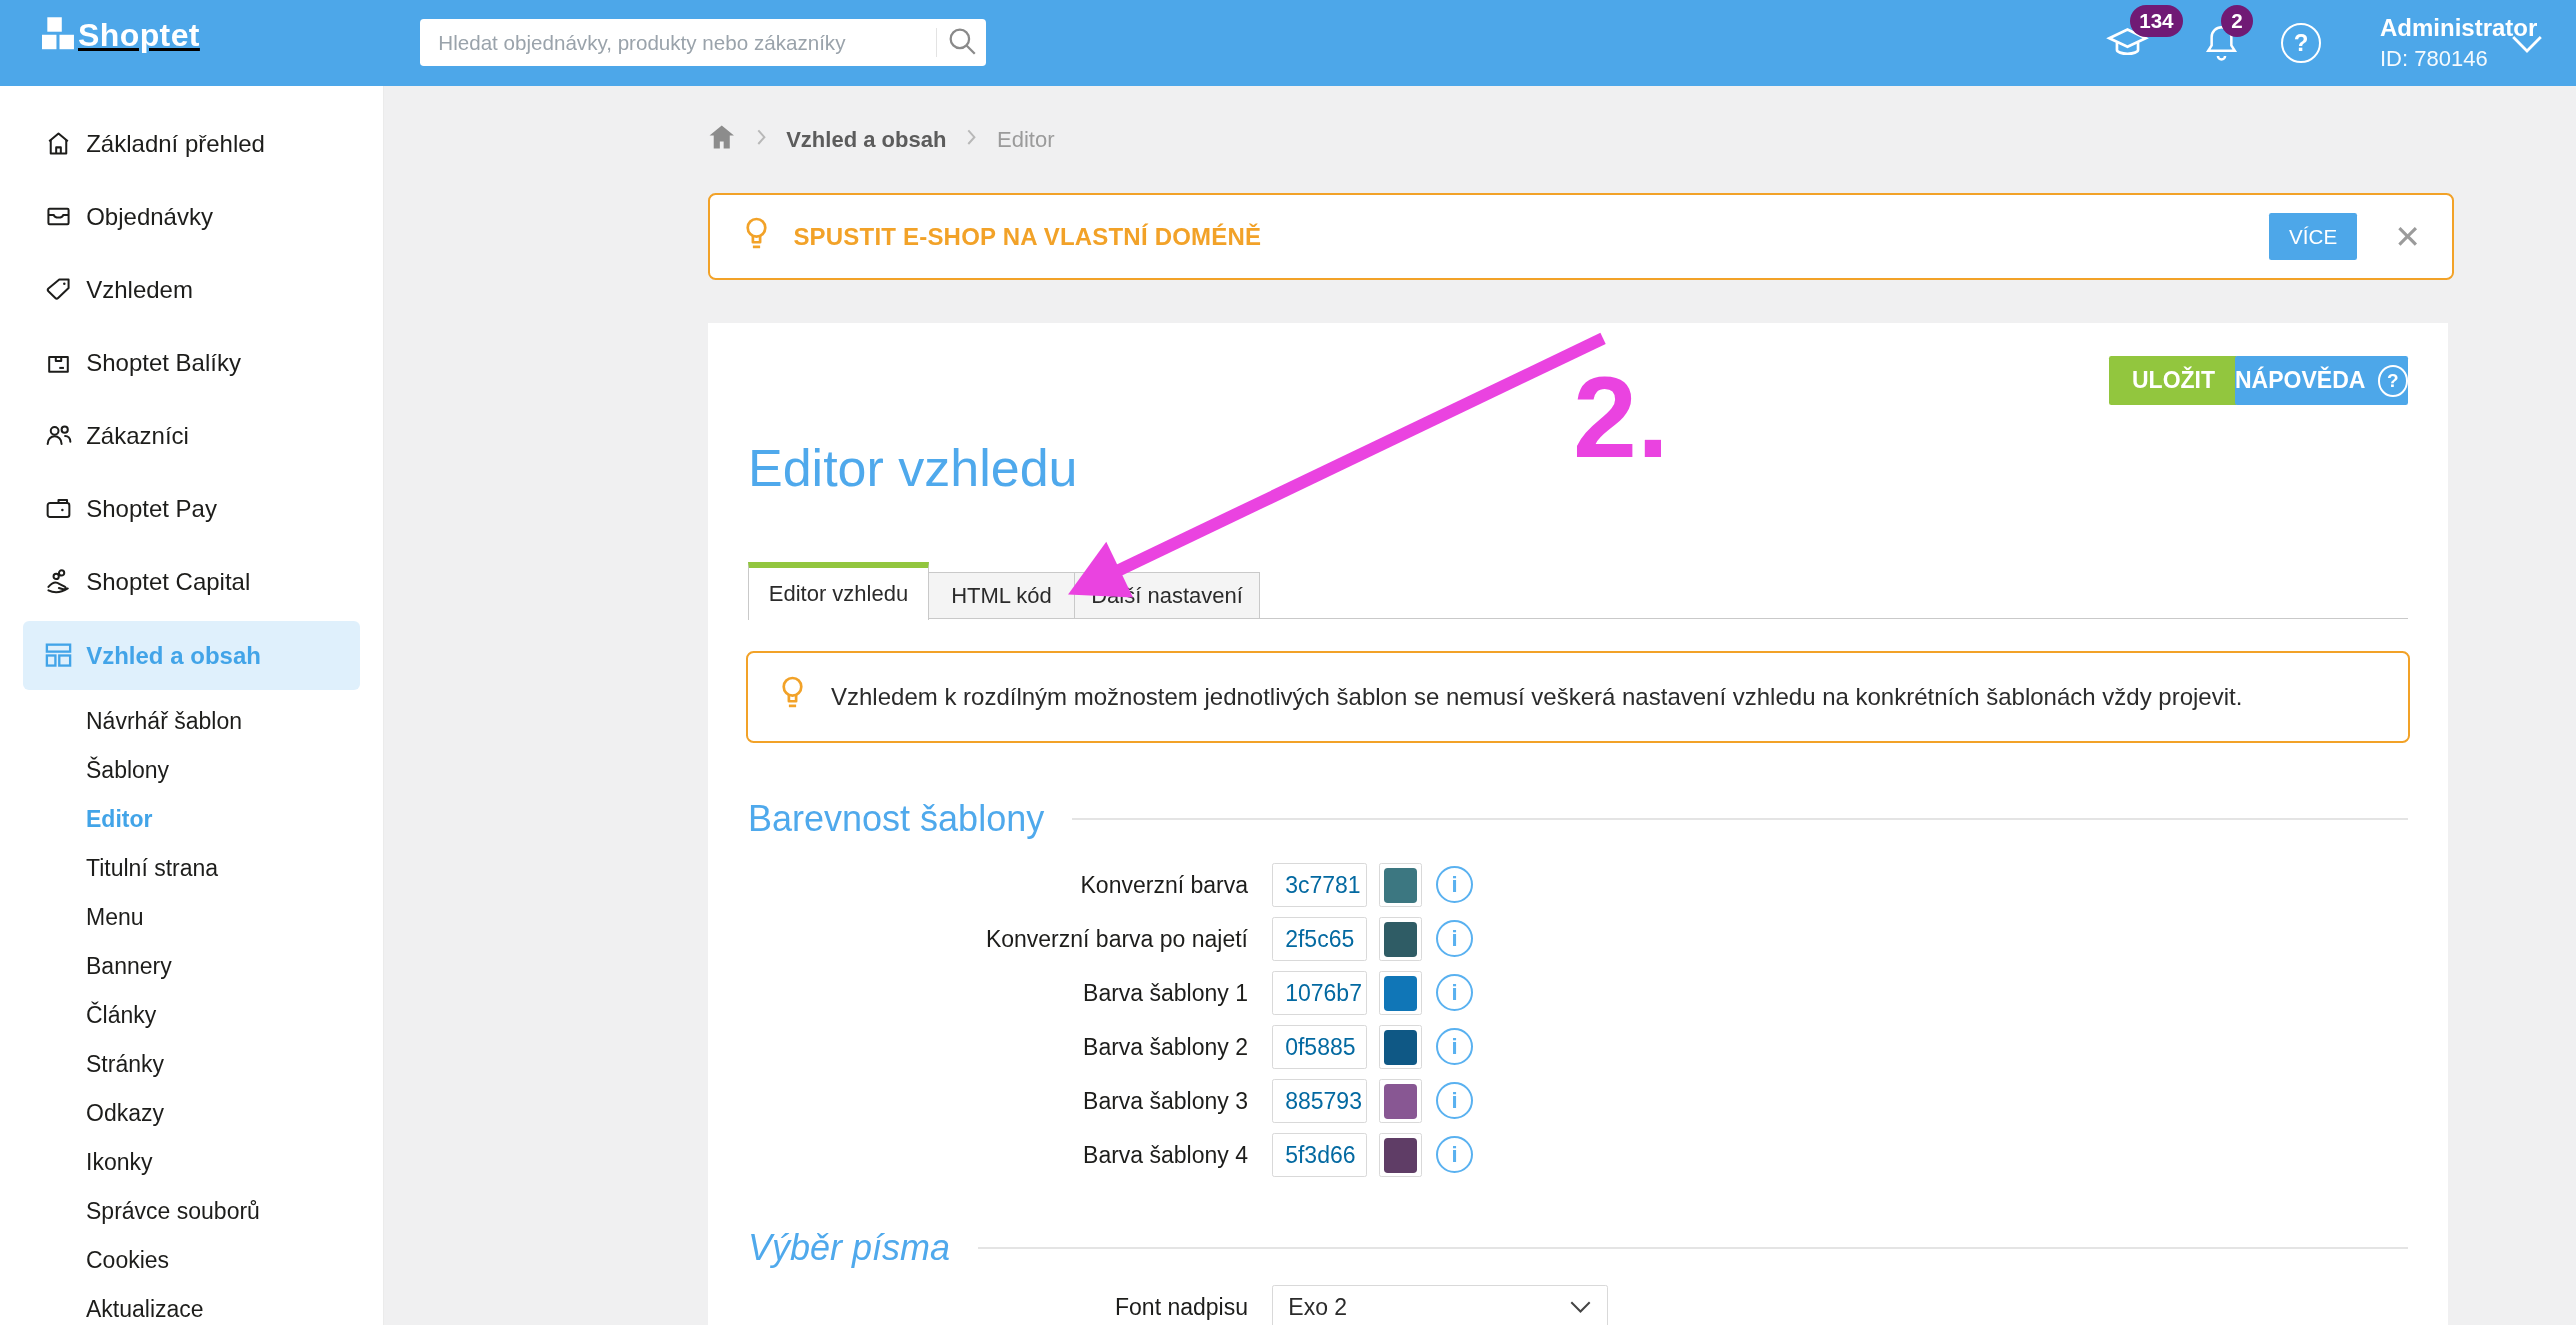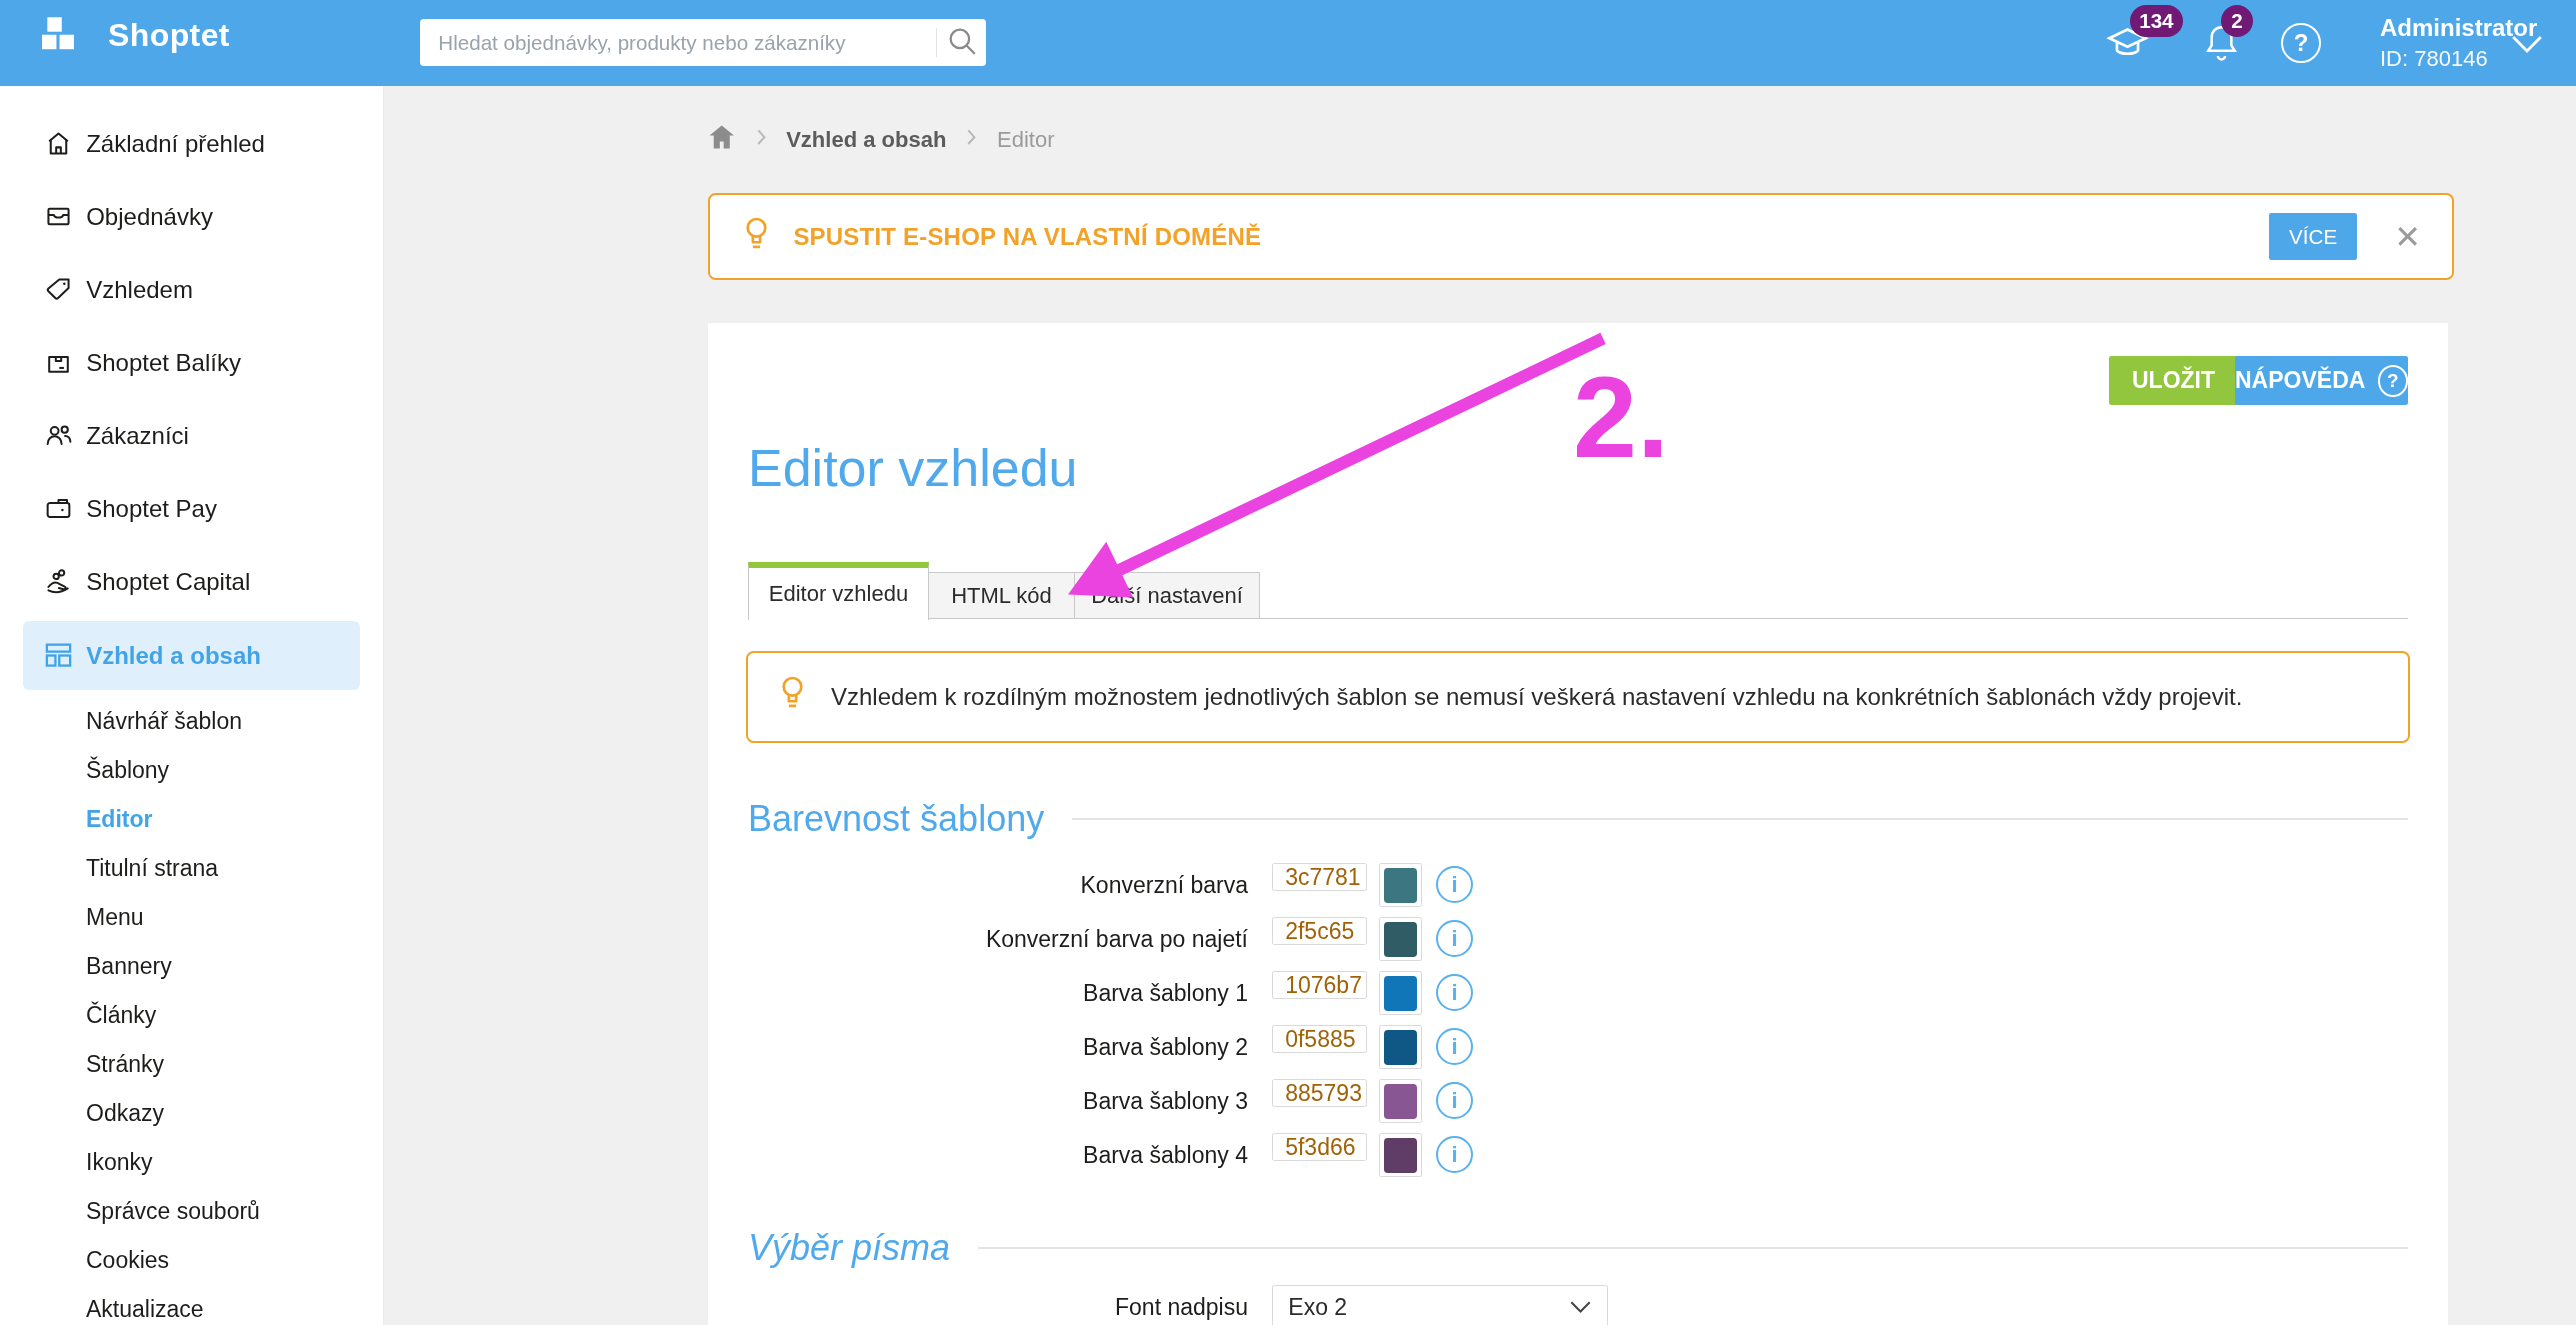--- a/index.html
+++ b/index.html
@@ -1,21 +1,21 @@
 <!DOCTYPE html>
 <html style="font-size:12.2px"><head>
 <meta charset="utf-8">
 <style>
   html,body{margin:0;padding:0;background:#dcdcdc;}
   .screen{position:relative;width:2576px;height:1325px;overflow:hidden;background:#f0f0f1;
           font-family:"Liberation Sans","DejaVu Sans",sans-serif;-webkit-font-smoothing:antialiased;}
 
   
   .topbar{position:absolute;left:0;top:0;width:100%;height:86px;background:#4da7e9;z-index:30;}
-  .logo{position:absolute;left:42px;top:17px;display:flex;align-items:flex-start;gap:31px;cursor:pointer;}
+  .logo{position:absolute;left:42px;top:17px;display:flex;align-items:flex-start;gap:1px;cursor:pointer;text-decoration:underline;}
   .logo-text{color:#fff;font-size:32px;font-weight:700;letter-spacing:0.4px;}
   .search{position:absolute;left:420px;top:19px;width:566px;height:47px;background:#fff;border-radius:3.8px;
           display:flex;align-items:center;overflow:hidden;}
   .search input{flex:1;border:0;outline:0;background:transparent;font-size:20.6px;color:#333;
                 padding:0 18.3px;font-family:inherit;}
   .search input::placeholder{color:#9aa3ab;}
   .search-sep{width:1.5px;height:29px;background:#e3e3e3;}
   .search-btn{width:49px;height:47px;display:flex;align-items:center;justify-content:center;cursor:pointer;}
   .tb-ic{position:absolute;cursor:pointer;}
   .badge{position:absolute;height:32px;min-width:32px;padding:0 9.2px;box-sizing:border-box;background:#701a75;
@@ -76,22 +76,22 @@
 
   .section-head{position:absolute;left:40px;right:40px;display:flex;align-items:center;gap:27.5px;}
   .section-head .h{font-size:36px;color:#4fa9ec;white-space:nowrap;font-weight:400;}
   .section-head .rule{flex:1;height:1.5px;background:#e4e4e4;}
   .sh-colors{top:475px;} .sh-fonts{top:904px;font-style:italic;}
 
   .rows{position:absolute;left:0;top:535px;right:38px;}
   .frow{height:54px;position:relative;}
   .row-label{position:absolute;left:0;top:5.4px;width:540px;height:44px;line-height:44px;text-align:right;
              font-size:23px;font-weight:500;color:#1d1d1b;}
-  .row-input{position:absolute;left:564px;top:5.4px;width:95px;height:28px;box-sizing:border-box;
-             border:1.5px solid #d9d9d9;border-radius:2.3px;font-size:23px;color:#a16207;padding:0 3.1px 0 12.2px;
+  .row-input{position:absolute;left:564px;top:5.4px;width:95px;height:44px;box-sizing:border-box;
+             border:1.5px solid #d9d9d9;border-radius:2.3px;font-size:23px;color:#0369a1;padding:0 3.1px 0 12.2px;
              font-family:inherit;outline:none;}
   .row-swatch{position:absolute;left:671px;top:5.4px;width:43px;height:44px;box-sizing:border-box;
               border:1.5px solid #d9d9d9;border-radius:2.3px;background:#fff;padding:3.8px;cursor:pointer;}
   .row-swatch .sw{width:100%;height:100%;border-radius:3.8px;}
   .row-info{position:absolute;left:728px;top:8.4px;width:37px;height:37px;box-sizing:border-box;
             border:2.3px solid #59b1f0;border-radius:50%;color:#59b1f0;font-weight:700;font-size:22px;
             display:flex;align-items:center;justify-content:center;cursor:pointer;}
   .font-row{position:absolute;left:0;top:957px;right:38px;height:54px;}
   .select{position:absolute;left:564px;top:5.4px;width:336px;height:44px;box-sizing:border-box;background:#fff;
           border:1.5px solid #d9d9d9;border-radius:2.3px;display:flex;align-items:center;padding:0 15.3px;

